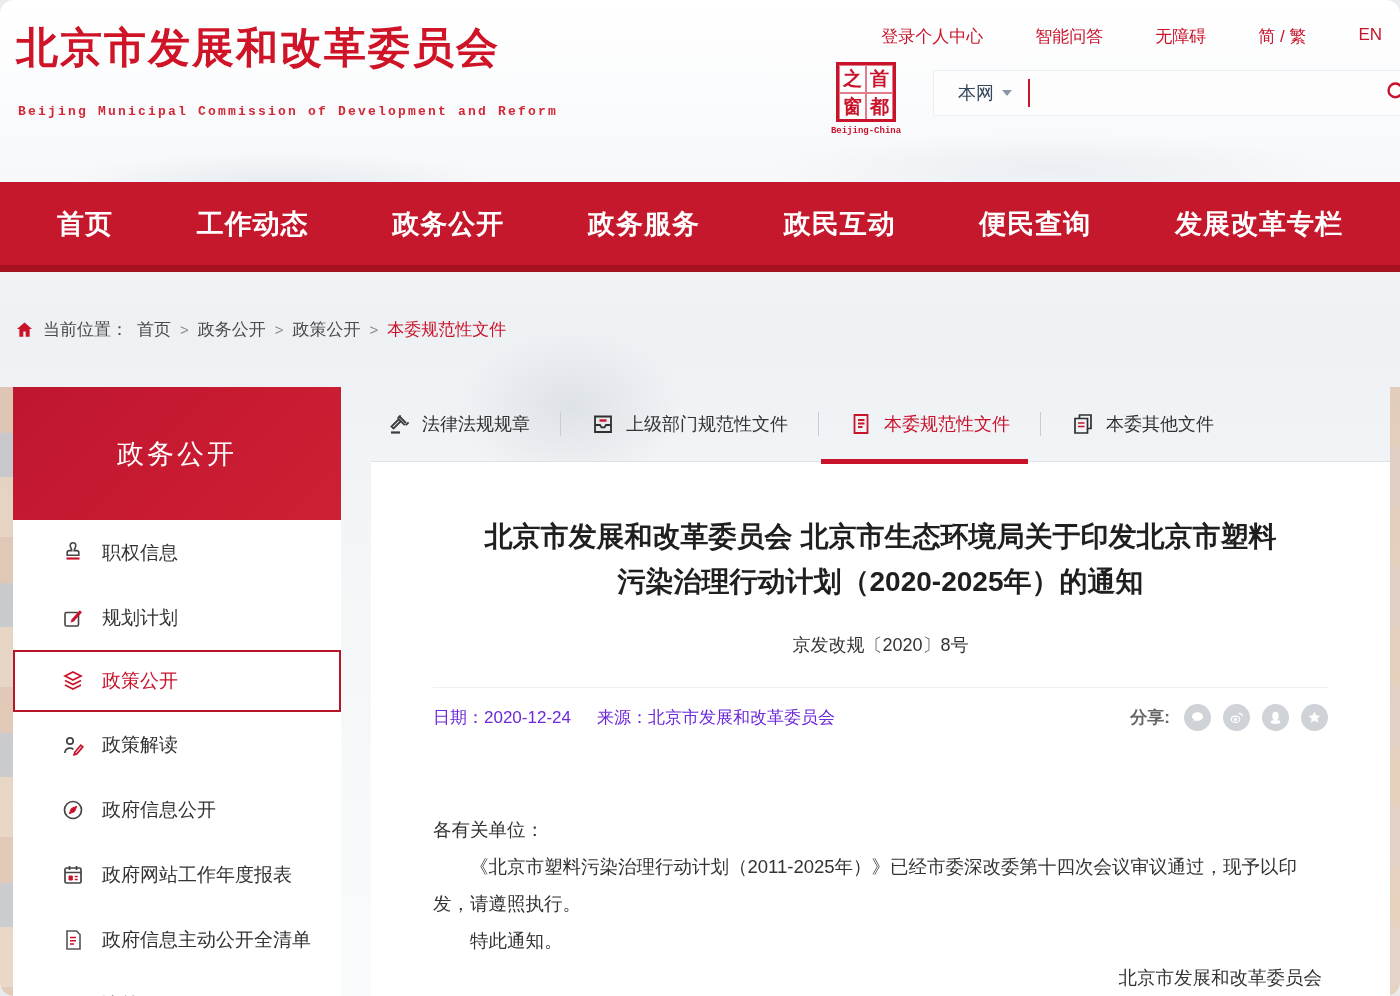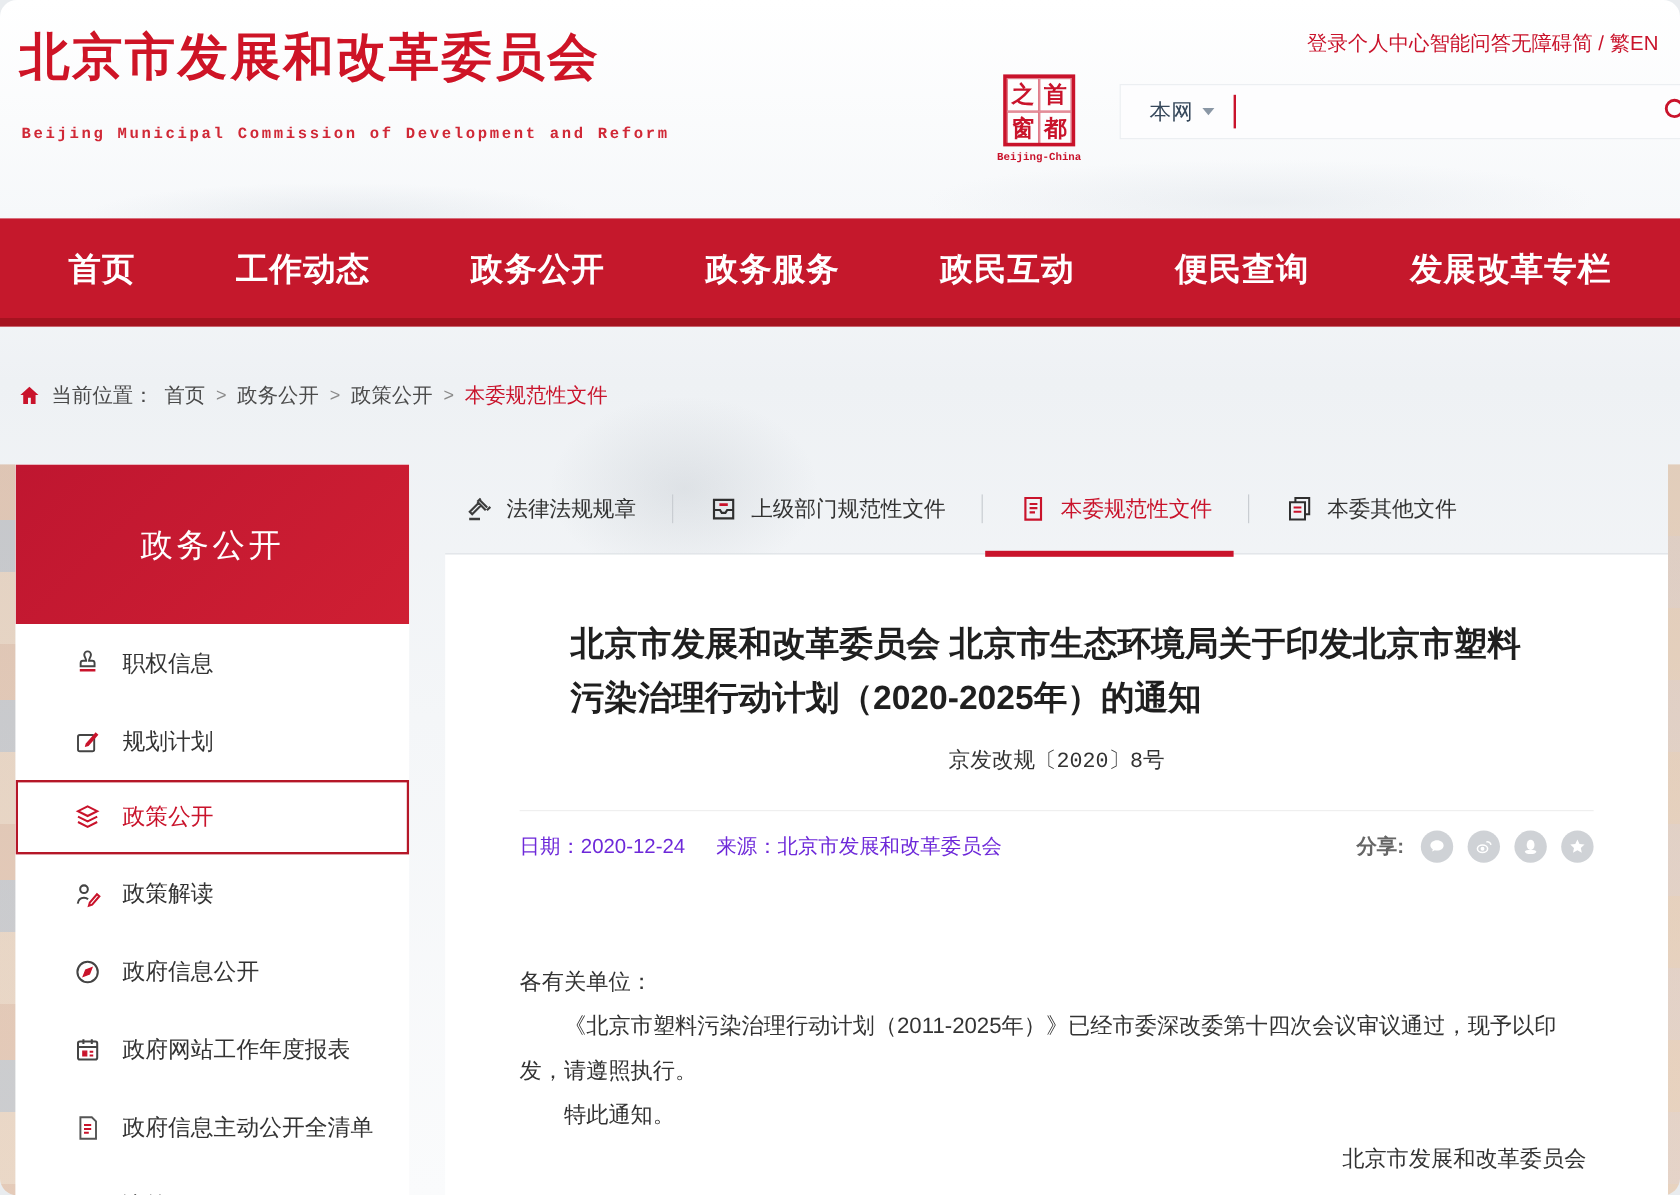--- a/index.html
+++ b/index.html
@@ -19,21 +19,21 @@
   .wm-left { left:0; top:387px; width:13px; height:609px;
     background:repeating-linear-gradient(180deg, rgba(196,130,84,.40) 0 46px, rgba(120,120,125,.35) 46px 90px, rgba(205,150,100,.35) 90px 150px); }
   .wm-right { right:0; top:387px; width:10px; height:609px;
     background:repeating-linear-gradient(180deg, rgba(205,150,100,.40) 0 60px, rgba(180,120,80,.30) 60px 120px); }
 
   
   .site-title { position:absolute; left:16px; top:20px; font-size:42px; font-weight:bold;
     color:#ce1426; letter-spacing:2px; }
   .site-subtitle { position:absolute; left:18px; top:104px; font-family:"Liberation Mono","DejaVu Sans Mono",monospace;
     font-weight:bold; font-size:13px; color:#d02836; letter-spacing:2.2px; }
-  .top-links { position:absolute; right:18px; top:25px; display:flex; align-items:center; }
+  .top-links { position:absolute; right:18px; top:25px; display:flex; align-items:flex-start; gap:52px; }
   .top-link { font-size:17px; color:#c9132b; text-decoration:none; cursor:pointer; white-space:nowrap; }
   .seal { position:absolute; left:836px; top:62px; width:60px; height:60px;
     border:3px solid #c9132b; display:grid; grid-template-columns:1fr 1fr; grid-template-rows:1fr 1fr; background:rgba(255,255,255,.6); }
   .seal span { display:flex; align-items:center; justify-content:center; font-size:19px; font-weight:bold; color:#c9132b; border:1px solid rgba(201,19,43,.55); }
   .seal-caption { position:absolute; left:828px; top:126px; width:76px; text-align:center;
     font-family:"Liberation Mono","DejaVu Sans Mono",monospace; font-size:9px; font-weight:bold; color:#c9132b; }
   .searchbox { position:absolute; left:933px; top:70px; width:488px; height:46px; background:#fdfdfe;
     border:1px solid #eceff2; display:flex; align-items:center; }
   .search-scope { display:flex; align-items:center; gap:8px; padding:0 16px 0 24px; font-size:18px; color:#35475a; cursor:pointer; }
   .chevron-down { width:0; height:0; border-left:5px solid transparent; border-right:5px solid transparent; border-top:6px solid #8a97a5; }
@@ -67,22 +67,22 @@
   
   .content { position:absolute; left:371px; top:387px; width:1019px; height:609px; }
   .tabs { height:75px; display:flex; align-items:center; border-bottom:1px solid #dfe3e7; padding-left:16px; position:relative; }
   .tab { display:flex; align-items:center; gap:11px; font-size:18px; color:#333; cursor:pointer; position:relative; height:100%; }
   .tab .t-icon svg { width:24px; height:24px; display:block; }
   .tab.active { color:#c9132b; }
   .tab.active::after { content:""; position:absolute; left:-28px; right:-18px; bottom:-3px; height:5px; background:#c9132b; }
   .tab-sep { width:1px; height:24px; background:#c9cdd2; margin:0 30px; }
 
   .card { background:#ffffff; height:534px; padding:52px 62px 0 62px; overflow:hidden; }
-  .article-title { max-width:810px; margin:0 auto; font-size:28px; font-weight:bold; color:#1f1f1f; line-height:1.62; }
-  .doc-no { text-align:center; margin-top:16px; font-size:18px; color:#333;font-family:Liberation Mono, monospace; }
+  .article-title { max-width:810px; margin:0 auto; text-align:center; font-size:28px; font-weight:bold; color:#1f1f1f; line-height:1.62; }
+  .doc-no { text-align:center; margin-top:28px; font-size:18px; color:#333; }
   .meta-row { margin-top:30px; padding-top:16px; border-top:1px solid #efefef; display:flex; align-items:center; justify-content:space-between; }
   .meta-left { font-size:17px; color:#6d28d9; display:flex; gap:26px; }
   .share { display:flex; align-items:center; gap:12px; }
   .share-label { font-size:17px; font-weight:bold; color:#666; margin-right:2px; }
   .share-ic { width:27px; height:27px; border-radius:50%; background:#cfd2d6; display:flex; align-items:center; justify-content:center; cursor:pointer; }
   .share-ic svg { width:17px; height:17px; display:block; }
 
   .article-body { margin-top:80px; font-size:18.5px; color:#333; line-height:2.0; }
   .article-body p.indent { text-indent:2em; }
   .article-sign { text-align:right; padding-right:6px; }

